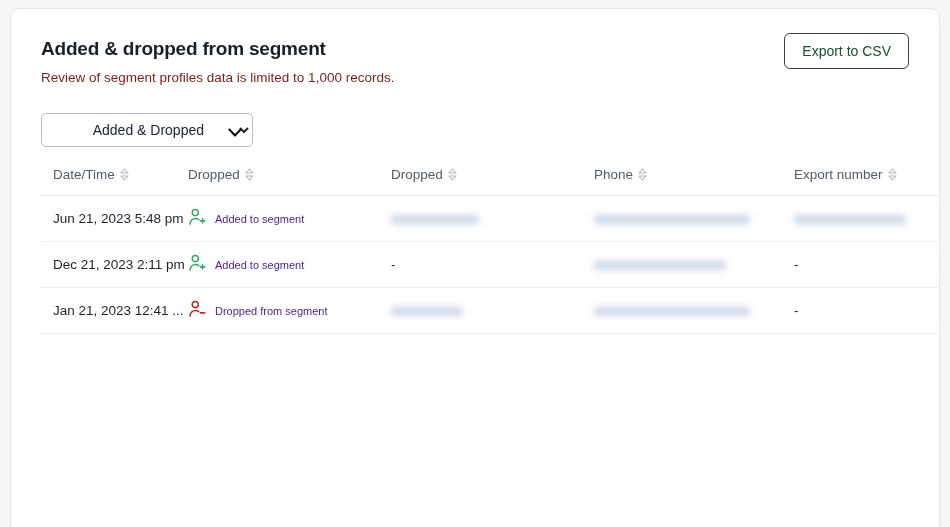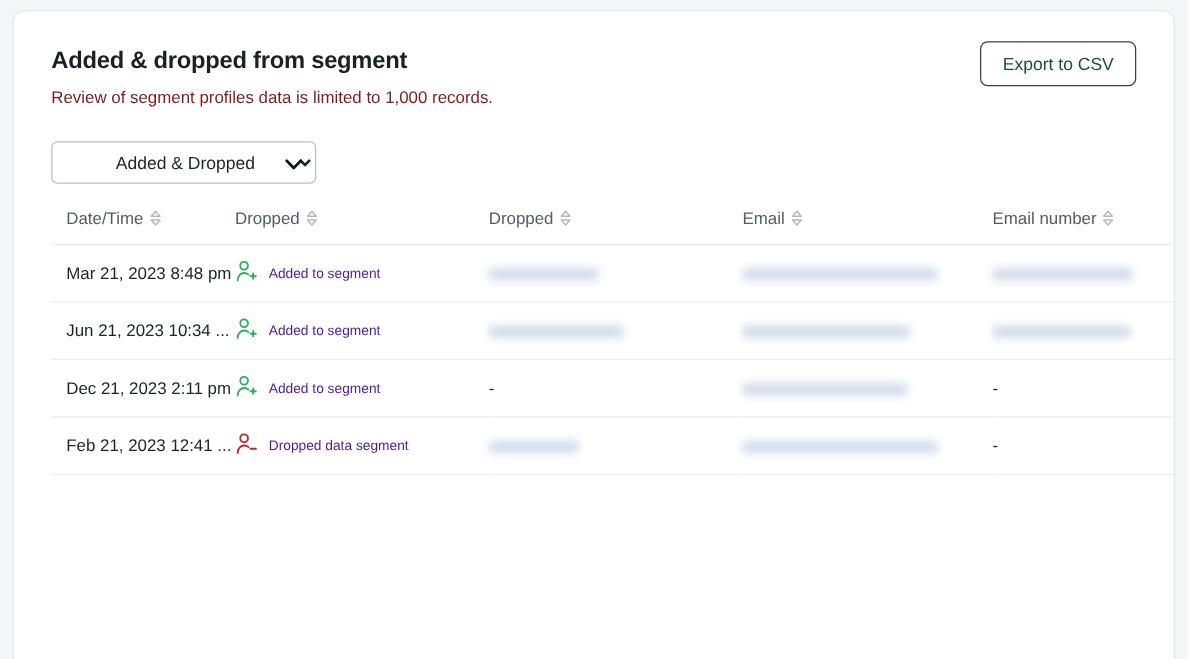--- a/index.html
+++ b/index.html
@@ -168,89 +168,73 @@
                   <path d="M4.5 12 L8 8 L1 8 Z" fill="none" stroke="#b2b8c2" stroke-width="1.1" stroke-linejoin="round"></path>
                 </svg></span></th>
             <th class="c-act"><span>Dropped</span><span class="sort-ico"><svg width="9" height="13" viewBox="0 0 9 13">
                   <path d="M4.5 1 L8 5 L1 5 Z" fill="none" stroke="#b2b8c2" stroke-width="1.1" stroke-linejoin="round"></path>
                   <path d="M4.5 12 L8 8 L1 8 Z" fill="none" stroke="#b2b8c2" stroke-width="1.1" stroke-linejoin="round"></path>
                 </svg></span></th>
             <th class="c-prof"><span>Dropped</span><span class="sort-ico"><svg width="9" height="13" viewBox="0 0 9 13">
                   <path d="M4.5 1 L8 5 L1 5 Z" fill="none" stroke="#b2b8c2" stroke-width="1.1" stroke-linejoin="round"></path>
                   <path d="M4.5 12 L8 8 L1 8 Z" fill="none" stroke="#b2b8c2" stroke-width="1.1" stroke-linejoin="round"></path>
                 </svg></span></th>
-            <th class="c-email"><span>Email</span><span class="sort-ico"><svg width="9" height="13" viewBox="0 0 9 13">
-                  <path d="M4.5 1 L8 5 L1 5 Z" fill="none" stroke="#b2b8c2" stroke-width="1.1" stroke-linejoin="round"></path>
-                  <path d="M4.5 12 L8 8 L1 8 Z" fill="none" stroke="#b2b8c2" stroke-width="1.1" stroke-linejoin="round"></path>
-                </svg></span></th>
-            <th class="c-phone"><span>Email number</span><span class="sort-ico"><svg width="9" height="13" viewBox="0 0 9 13">
+            <th class="c-email"><span>Phone</span><span class="sort-ico"><svg width="9" height="13" viewBox="0 0 9 13">
+                  <path d="M4.5 1 L8 5 L1 5 Z" fill="none" stroke="#b2b8c2" stroke-width="1.1" stroke-linejoin="round"></path>
+                  <path d="M4.5 12 L8 8 L1 8 Z" fill="none" stroke="#b2b8c2" stroke-width="1.1" stroke-linejoin="round"></path>
+                </svg></span></th>
+            <th class="c-phone"><span>Export number</span><span class="sort-ico"><svg width="9" height="13" viewBox="0 0 9 13">
                   <path d="M4.5 1 L8 5 L1 5 Z" fill="none" stroke="#b2b8c2" stroke-width="1.1" stroke-linejoin="round"></path>
                   <path d="M4.5 12 L8 8 L1 8 Z" fill="none" stroke="#b2b8c2" stroke-width="1.1" stroke-linejoin="round"></path>
                 </svg></span></th>
           </tr>
       </thead>
       <tbody id="body">
           <tr>
-            <td class="c-date">Mar 21, 2023 8:48 pm</td>
+            <td class="c-date">Jun 21, 2023 5:48 pm</td>
             <td class="c-act">
               <span class="act-cell">
                 <span class="act-ico"><svg width="19" height="19" viewBox="0 0 19 19">
                     <circle cx="7.3" cy="4.6" r="3.1" fill="none" stroke="#2fad5e" stroke-width="1.45"></circle>
                     <path d="M2.1 16.3 c0-3.4 2.4-5.9 5.3-5.9 1.3 0 2.5.5 3.4 1.3" fill="none" stroke="#2fad5e" stroke-width="1.45" stroke-linecap="round"></path>
                     <path d="M14.55 10.8 v4.2 M12.45 12.9 h4.2" stroke="#2fad5e" stroke-width="1.6" stroke-linecap="round"></path>
                   </svg></span>
                 <span class="act-label">Added to segment</span>
               </span>
             </td>
             <td class="c-prof"><span class="redact" style="width:88px"></span></td>
             <td class="c-email"><span class="redact" style="width:156px"></span></td>
             <td class="c-phone"><span class="redact" style="width:112px"></span></td>
-          </tr>
-          <tr>
-            <td class="c-date">Jun 21, 2023 10:34 ...</td>
-            <td class="c-act">
-              <span class="act-cell">
-                <span class="act-ico"><svg width="19" height="19" viewBox="0 0 19 19">
-                    <circle cx="7.3" cy="4.6" r="3.1" fill="none" stroke="#2fad5e" stroke-width="1.45"></circle>
-                    <path d="M2.1 16.3 c0-3.4 2.4-5.9 5.3-5.9 1.3 0 2.5.5 3.4 1.3" fill="none" stroke="#2fad5e" stroke-width="1.45" stroke-linecap="round"></path>
-                    <path d="M14.55 10.8 v4.2 M12.45 12.9 h4.2" stroke="#2fad5e" stroke-width="1.6" stroke-linecap="round"></path>
-                  </svg></span>
-                <span class="act-label">Added to segment</span>
-              </span>
-            </td>
-            <td class="c-prof"><span class="redact" style="width:108px"></span></td>
-            <td class="c-email"><span class="redact" style="width:134px"></span></td>
-            <td class="c-phone"><span class="redact" style="width:110px"></span></td>
           </tr>
           <tr>
             <td class="c-date">Dec 21, 2023 2:11 pm</td>
             <td class="c-act">
               <span class="act-cell">
                 <span class="act-ico"><svg width="19" height="19" viewBox="0 0 19 19">
                     <circle cx="7.3" cy="4.6" r="3.1" fill="none" stroke="#2fad5e" stroke-width="1.45"></circle>
                     <path d="M2.1 16.3 c0-3.4 2.4-5.9 5.3-5.9 1.3 0 2.5.5 3.4 1.3" fill="none" stroke="#2fad5e" stroke-width="1.45" stroke-linecap="round"></path>
                     <path d="M14.55 10.8 v4.2 M12.45 12.9 h4.2" stroke="#2fad5e" stroke-width="1.6" stroke-linecap="round"></path>
                   </svg></span>
                 <span class="act-label">Added to segment</span>
               </span>
             </td>
             <td class="c-prof"><span class="dash">-</span></td>
             <td class="c-email"><span class="redact" style="width:132px"></span></td>
             <td class="c-phone"><span class="dash">-</span></td>
           </tr>
           <tr>
-            <td class="c-date">Feb 21, 2023 12:41 ...</td>
+            <td class="c-date">Jan 21, 2023 12:41 ...</td>
             <td class="c-act">
               <span class="act-cell">
                 <span class="act-ico"><svg width="19" height="19" viewBox="0 0 19 19">
                     <circle cx="7.3" cy="4.6" r="3.1" fill="none" stroke="#c0271f" stroke-width="1.45"></circle>
                     <path d="M2.1 16.3 c0-3.4 2.4-5.9 5.3-5.9 1.3 0 2.5.5 3.4 1.3" fill="none" stroke="#c0271f" stroke-width="1.45" stroke-linecap="round"></path>
                     <path d="M12.4 12.9 h4.3" stroke="#c0271f" stroke-width="1.6" stroke-linecap="round"></path>
                   </svg></span>
-                <span class="act-label">Dropped data segment</span>
+                <span class="act-label">Dropped from segment</span>
               </span>
             </td>
             <td class="c-prof"><span class="redact" style="width:72px"></span></td>
             <td class="c-email"><span class="redact" style="width:156px"></span></td>
             <td class="c-phone"><span class="dash">-</span></td>
           </tr>
         </tbody>
     </table>
   </div>
 

